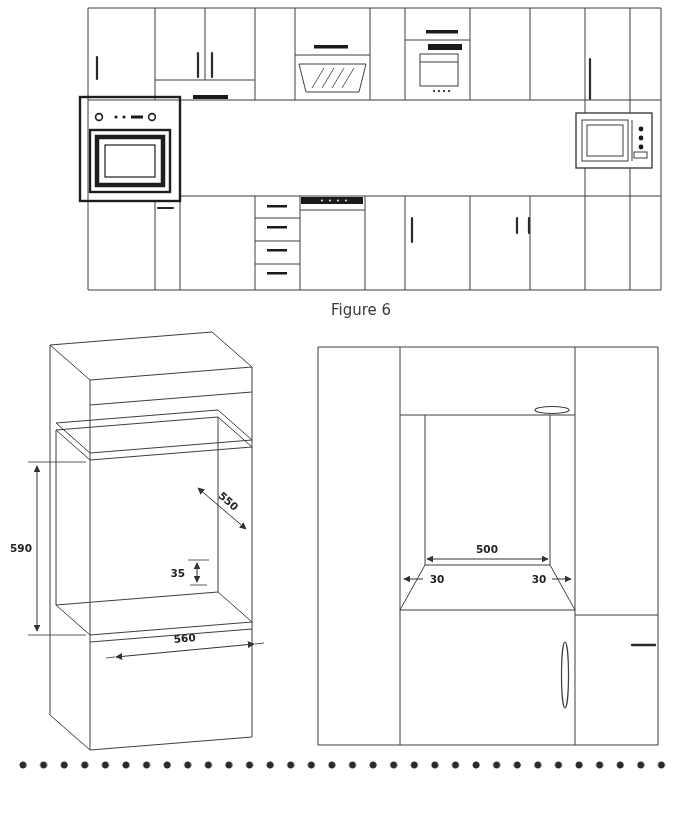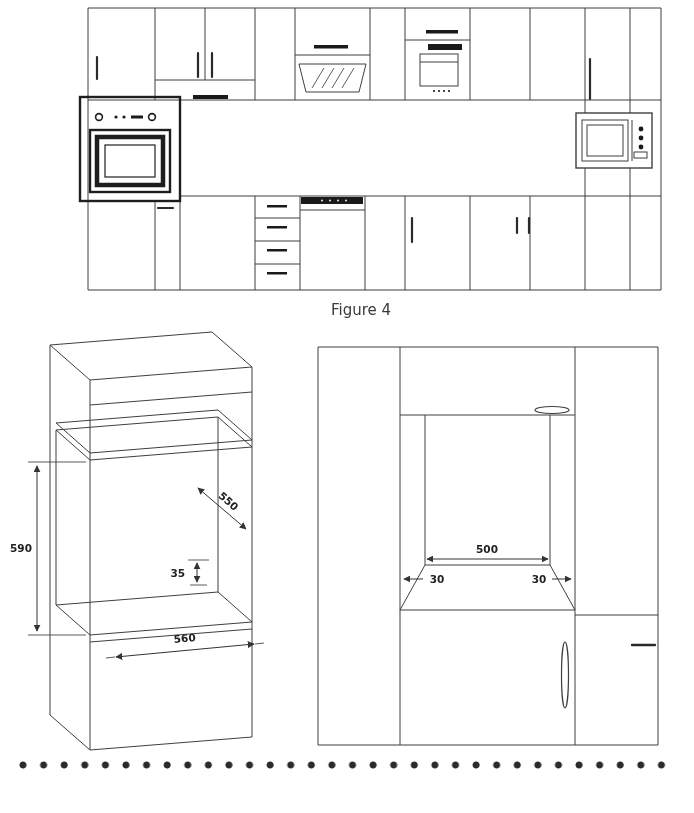--- a/index.html
+++ b/index.html
@@ -164,17 +164,17 @@
         <line class="dim" x1="423" y1="579" x2="404" y2="579" marker-end="url(#arr)"></line>
         <text x="437" y="583" text-anchor="middle">30</text>
       </g>
       <g>
         <line class="dim" x1="552" y1="579" x2="571" y2="579" marker-end="url(#arr)"></line>
         <text x="539" y="583" text-anchor="middle">30</text>
       </g>
     </g>
   </svg>
 
-  <div class="caption">Figure 4</div>
+  <div class="caption">Figure 6</div>
 
   <div class="cut-dots"></div>
 
 </div>
 
 </body></html>

